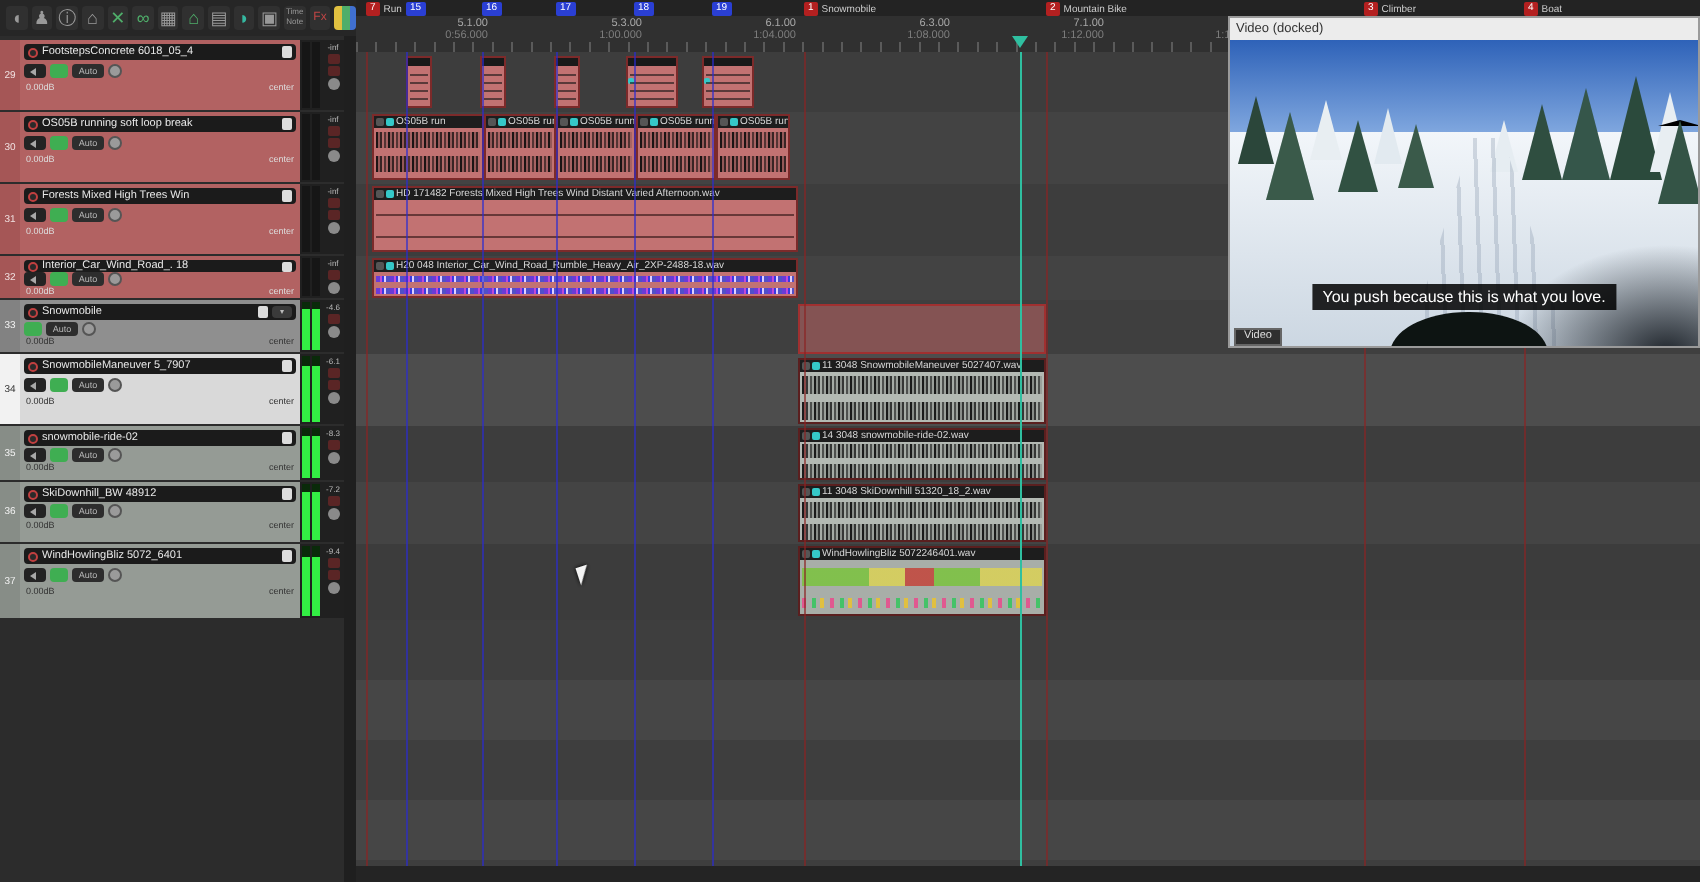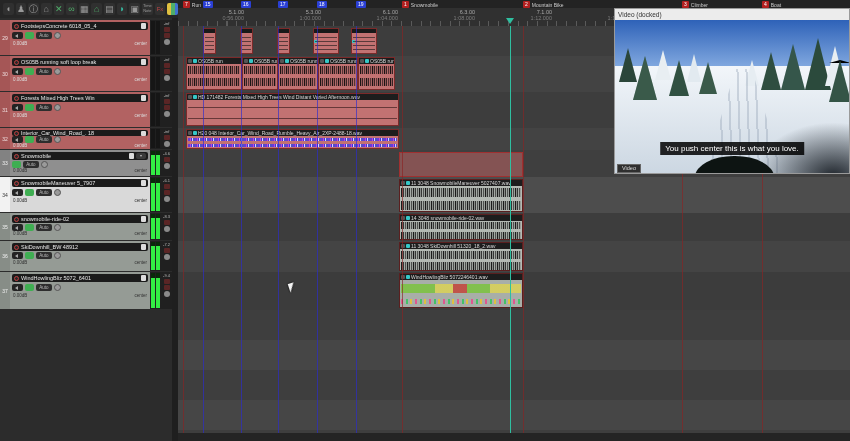--- a/index.html
+++ b/index.html
@@ -705,19 +705,19 @@
       <div class="tree" style="left:146px;top:32px;border-left-width:10px;border-right-width:10px;border-bottom:38px solid #2f4e40"></div>
       <div class="tree" style="left:166px;top:24px;border-left-width:12px;border-right-width:12px;border-bottom:46px solid #35564622"></div>
       <div class="tree" style="left:166px;top:24px;border-left-width:12px;border-right-width:12px;border-bottom:46px solid #35564a"></div>
       <div class="tree" style="left:190px;top:18px;border-left-width:13px;border-right-width:13px;border-bottom:52px solid #2b4a3c"></div>
       <div class="tree" style="left:210px;top:26px;border-left-width:10px;border-right-width:10px;border-bottom:40px solid #e8eef2"></div>
       <div class="tree" style="left:214px;top:40px;border-left-width:11px;border-right-width:11px;border-bottom:42px solid #34544六"></div>
       <div class="tree" style="left:214px;top:40px;border-left-width:11px;border-right-width:11px;border-bottom:42px solid #345446"></div>
       <div class="path"></div>
       <div class="shadow-rider"></div>
       <div class="sled"></div>
-      <div id="subtitle">You push center this is what you love.</div>
+      <div id="subtitle">You push because this is what you love.</div>
       <div id="video-tab">Video</div>
     </div>
   </div>
 
   <div id="mouse-cursor"></div>
 </div>
 
 </body></html>

